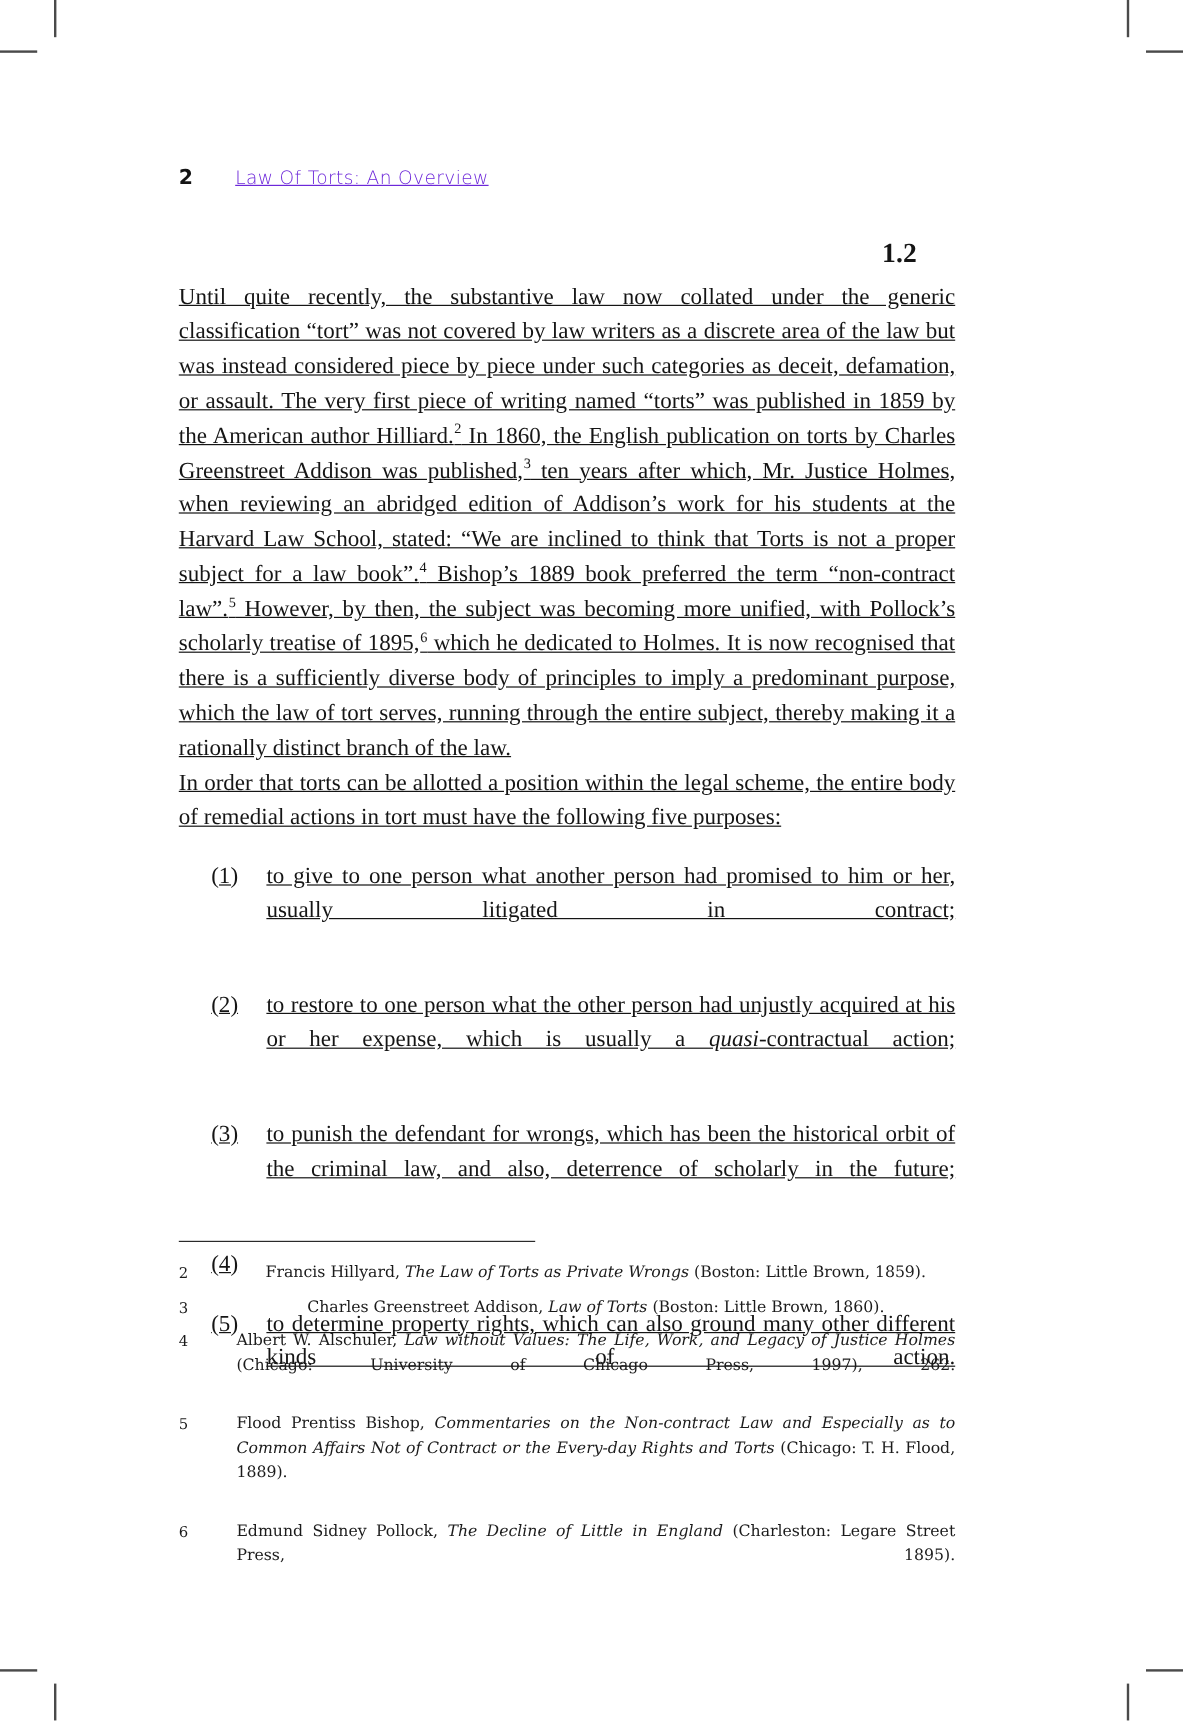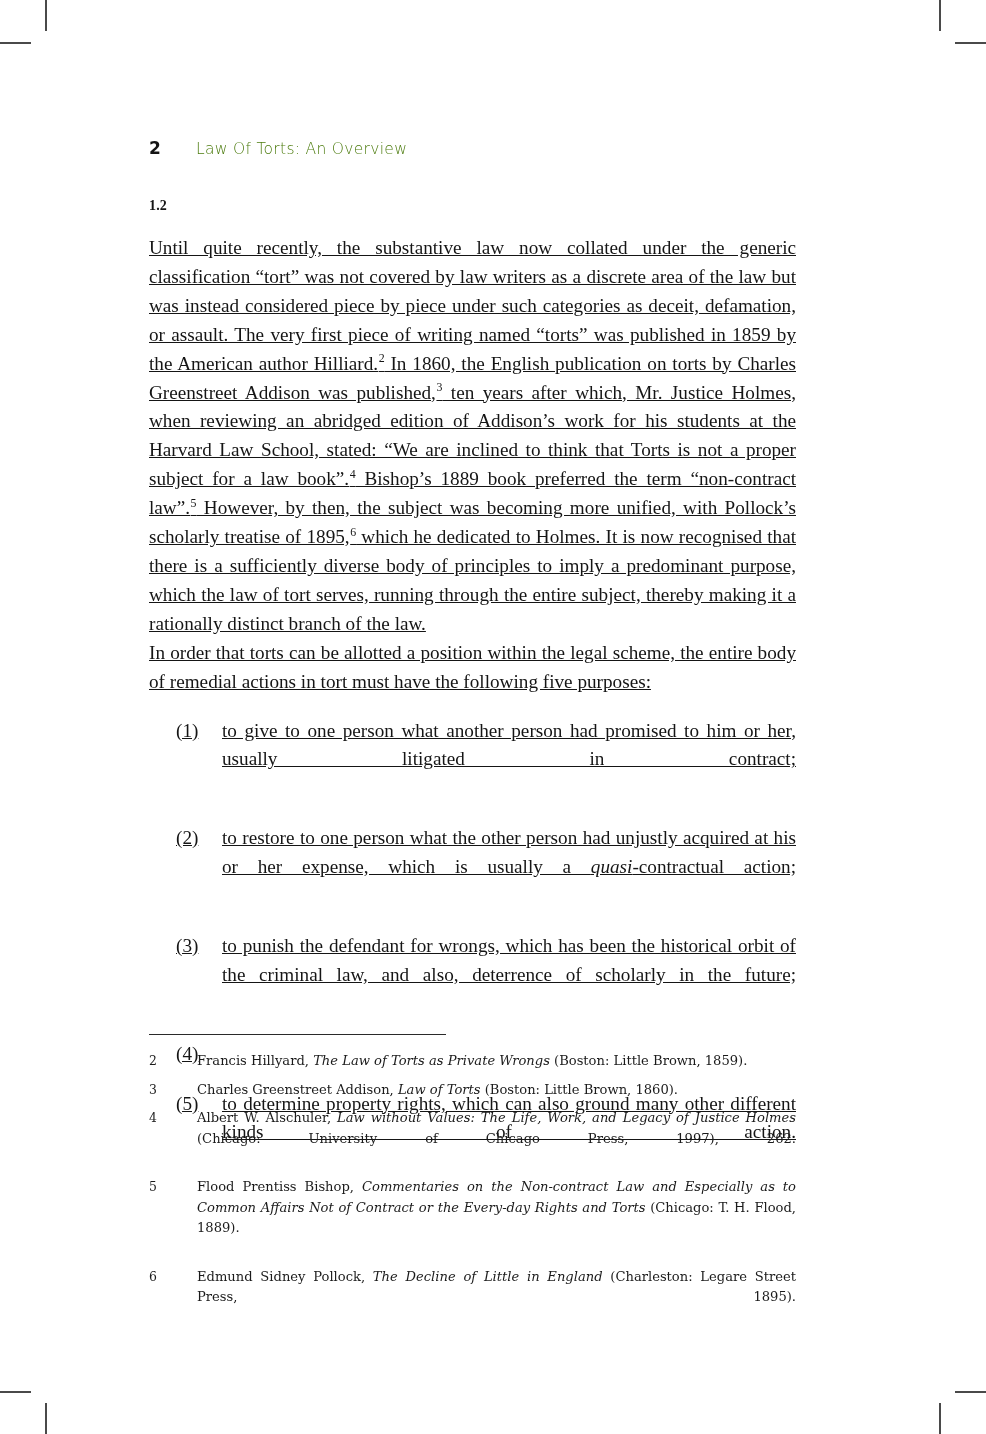--- a/index.html
+++ b/index.html
@@ -60,34 +60,36 @@
     font-size: 17px;
     letter-spacing: 0.2px;
     color: #141414;
     width: 47px;
     flex: 0 0 47px;
   }
   .running-head .title {
     font-size: 15.5px;
     font-weight: 300;
     letter-spacing: 0.3px;
-    color: #4d7c0f;
+    color: #6d28d9;
+    text-decoration: underline;
   }
 
   
   .section-heading {
     position: absolute;
     top: 198px;
     left: 0;
     width: 100%;
     display: flex;
     align-items: baseline;
     font-weight: 700;
-    font-size: 14px;
+    font-size: 23px;
     letter-spacing: 0.15px;
+    justify-content: flex-end;
   }
   .section-heading .num {
     width: 61px;
     flex: 0 0 61px;
   }
 
   
   .body {
     position: absolute;
     top: 234px;
@@ -173,21 +175,21 @@
   .fn-item .fn-text {
     flex: 1 1 auto;
     text-align: justify;
     text-justify: inter-word;
   }
   .fn-item.wrap .fn-text::after {
     content: "";
     display: inline-block;
     width: 100%;
   }
-  .fn-item.nowrap .fn-text { text-align: left; }
+  .fn-item.nowrap .fn-text { text-align: center; }
 </style>
 </head>
 <body>
 
 <div class="page">
 
   <div class="crop v tl-v"></div>
   <div class="crop h tl-h"></div>
   <div class="crop v tr-v"></div>
   <div class="crop h tr-h"></div>

